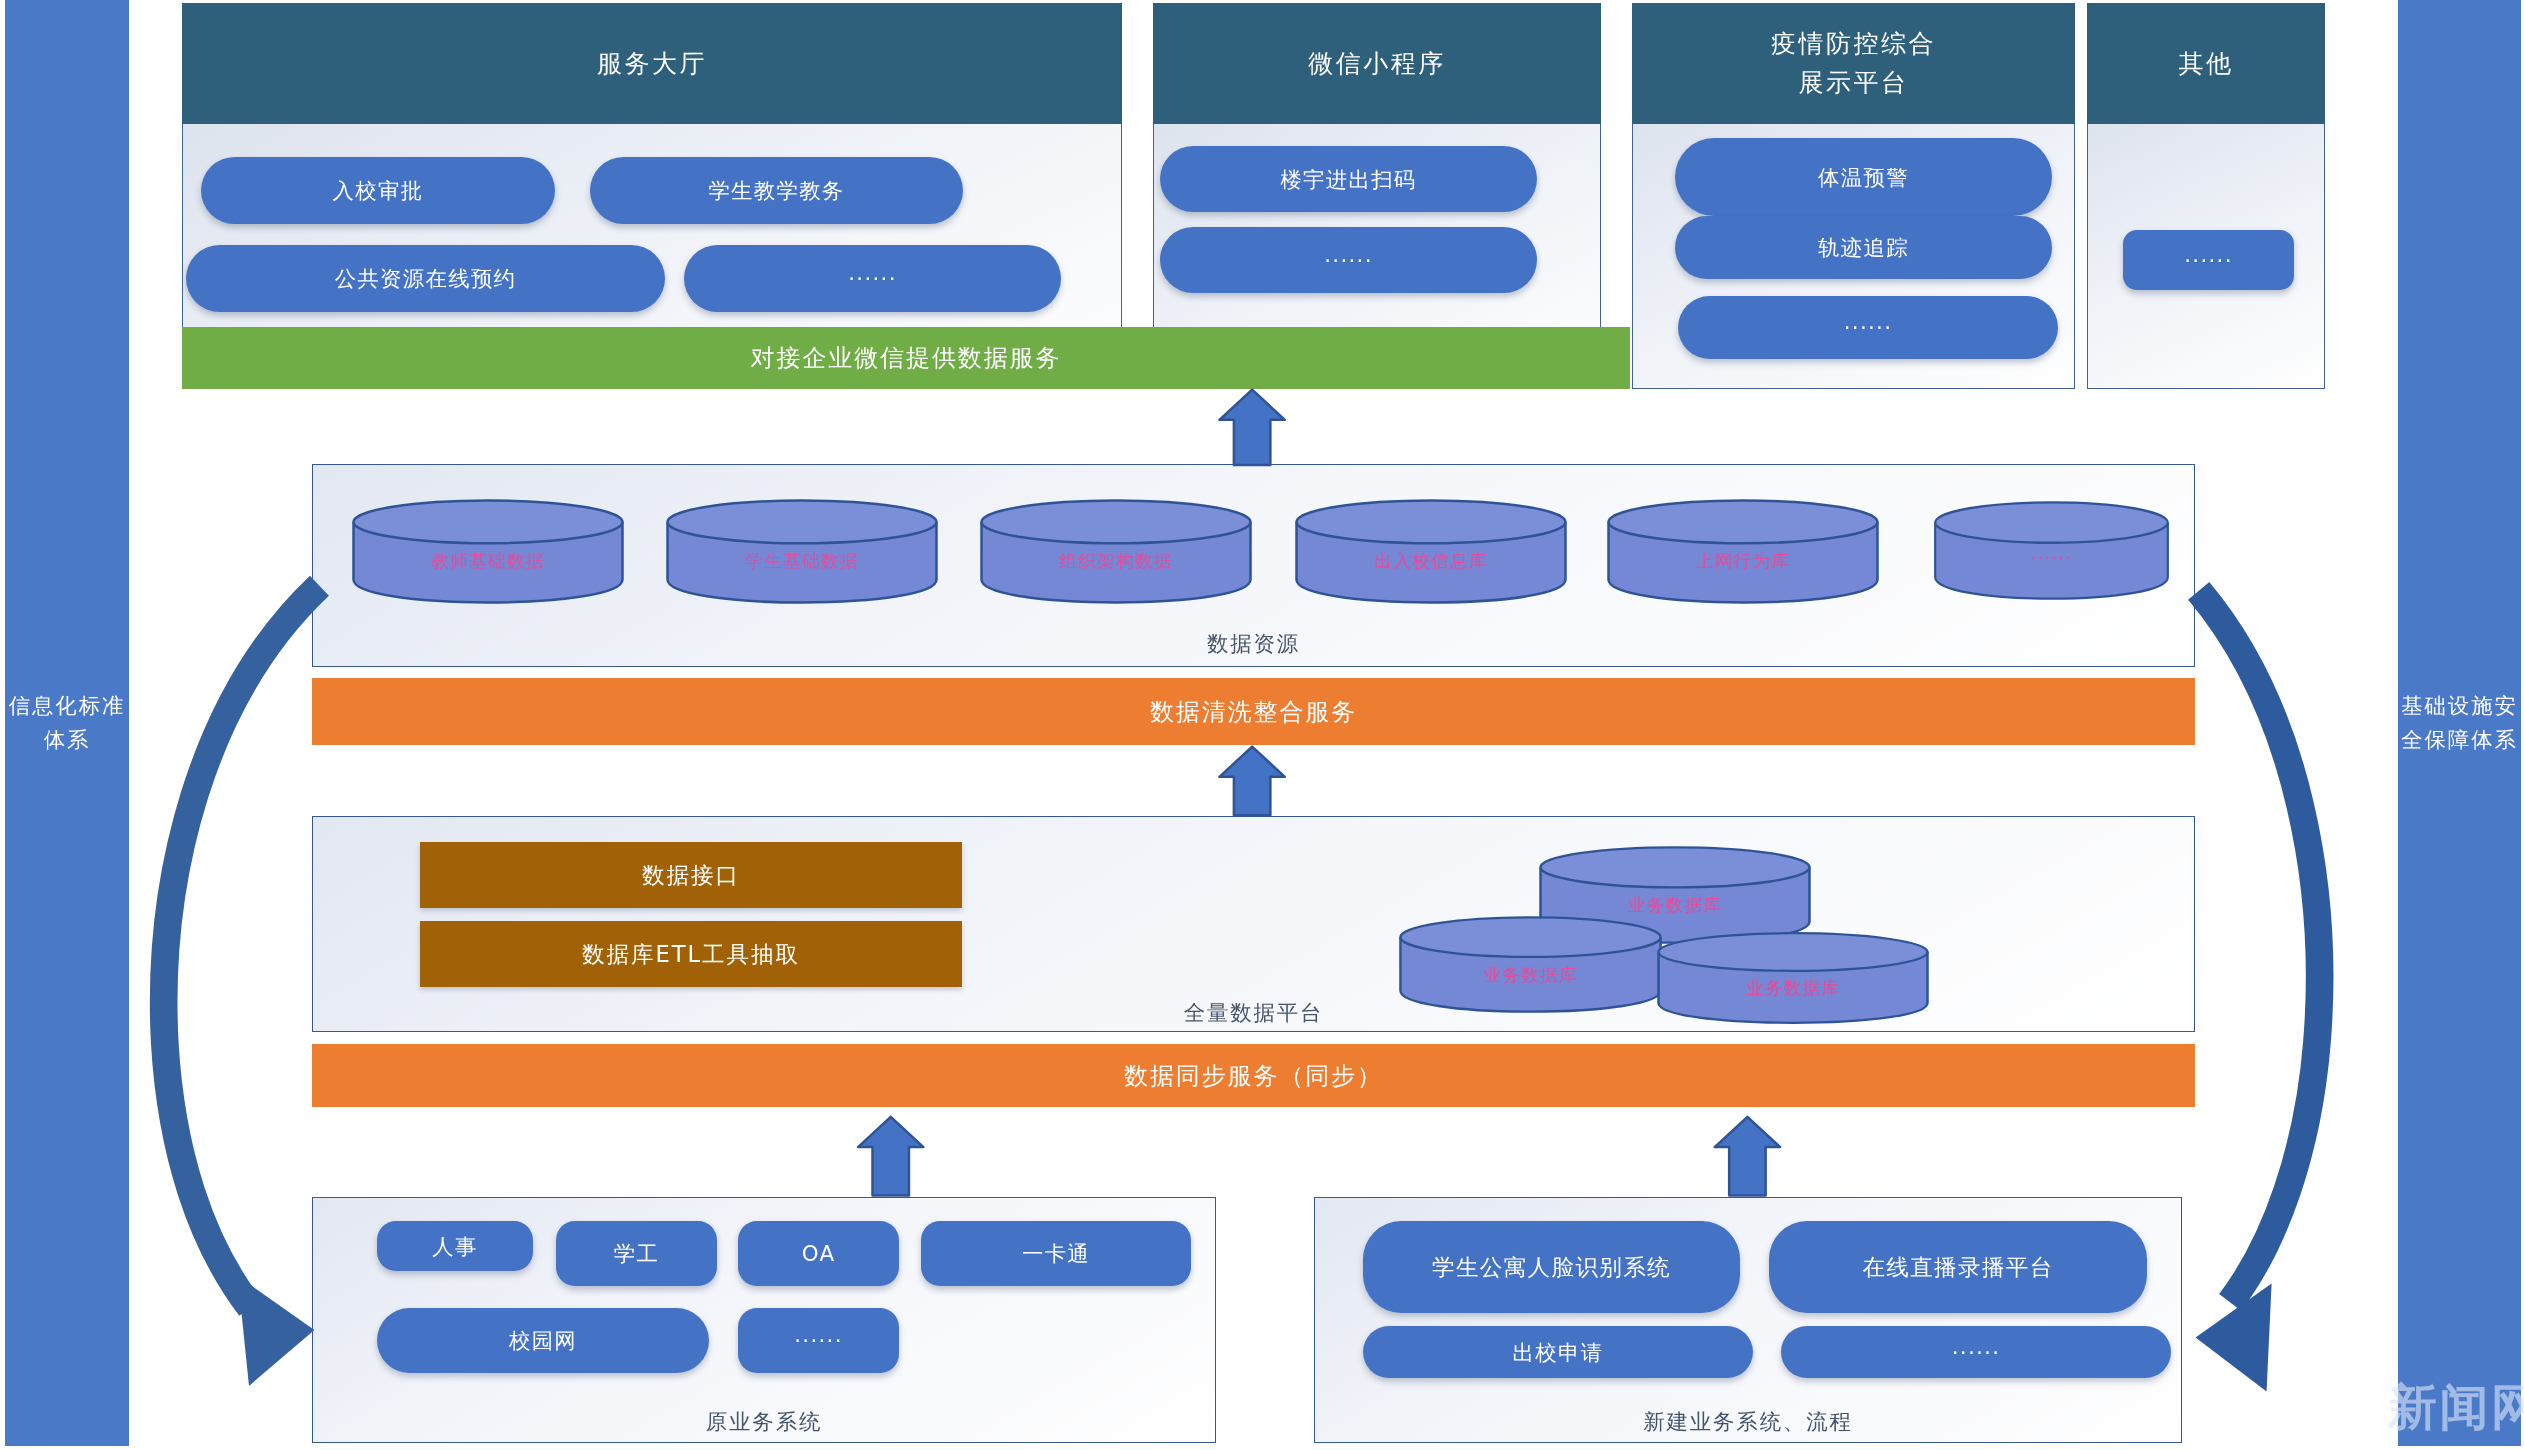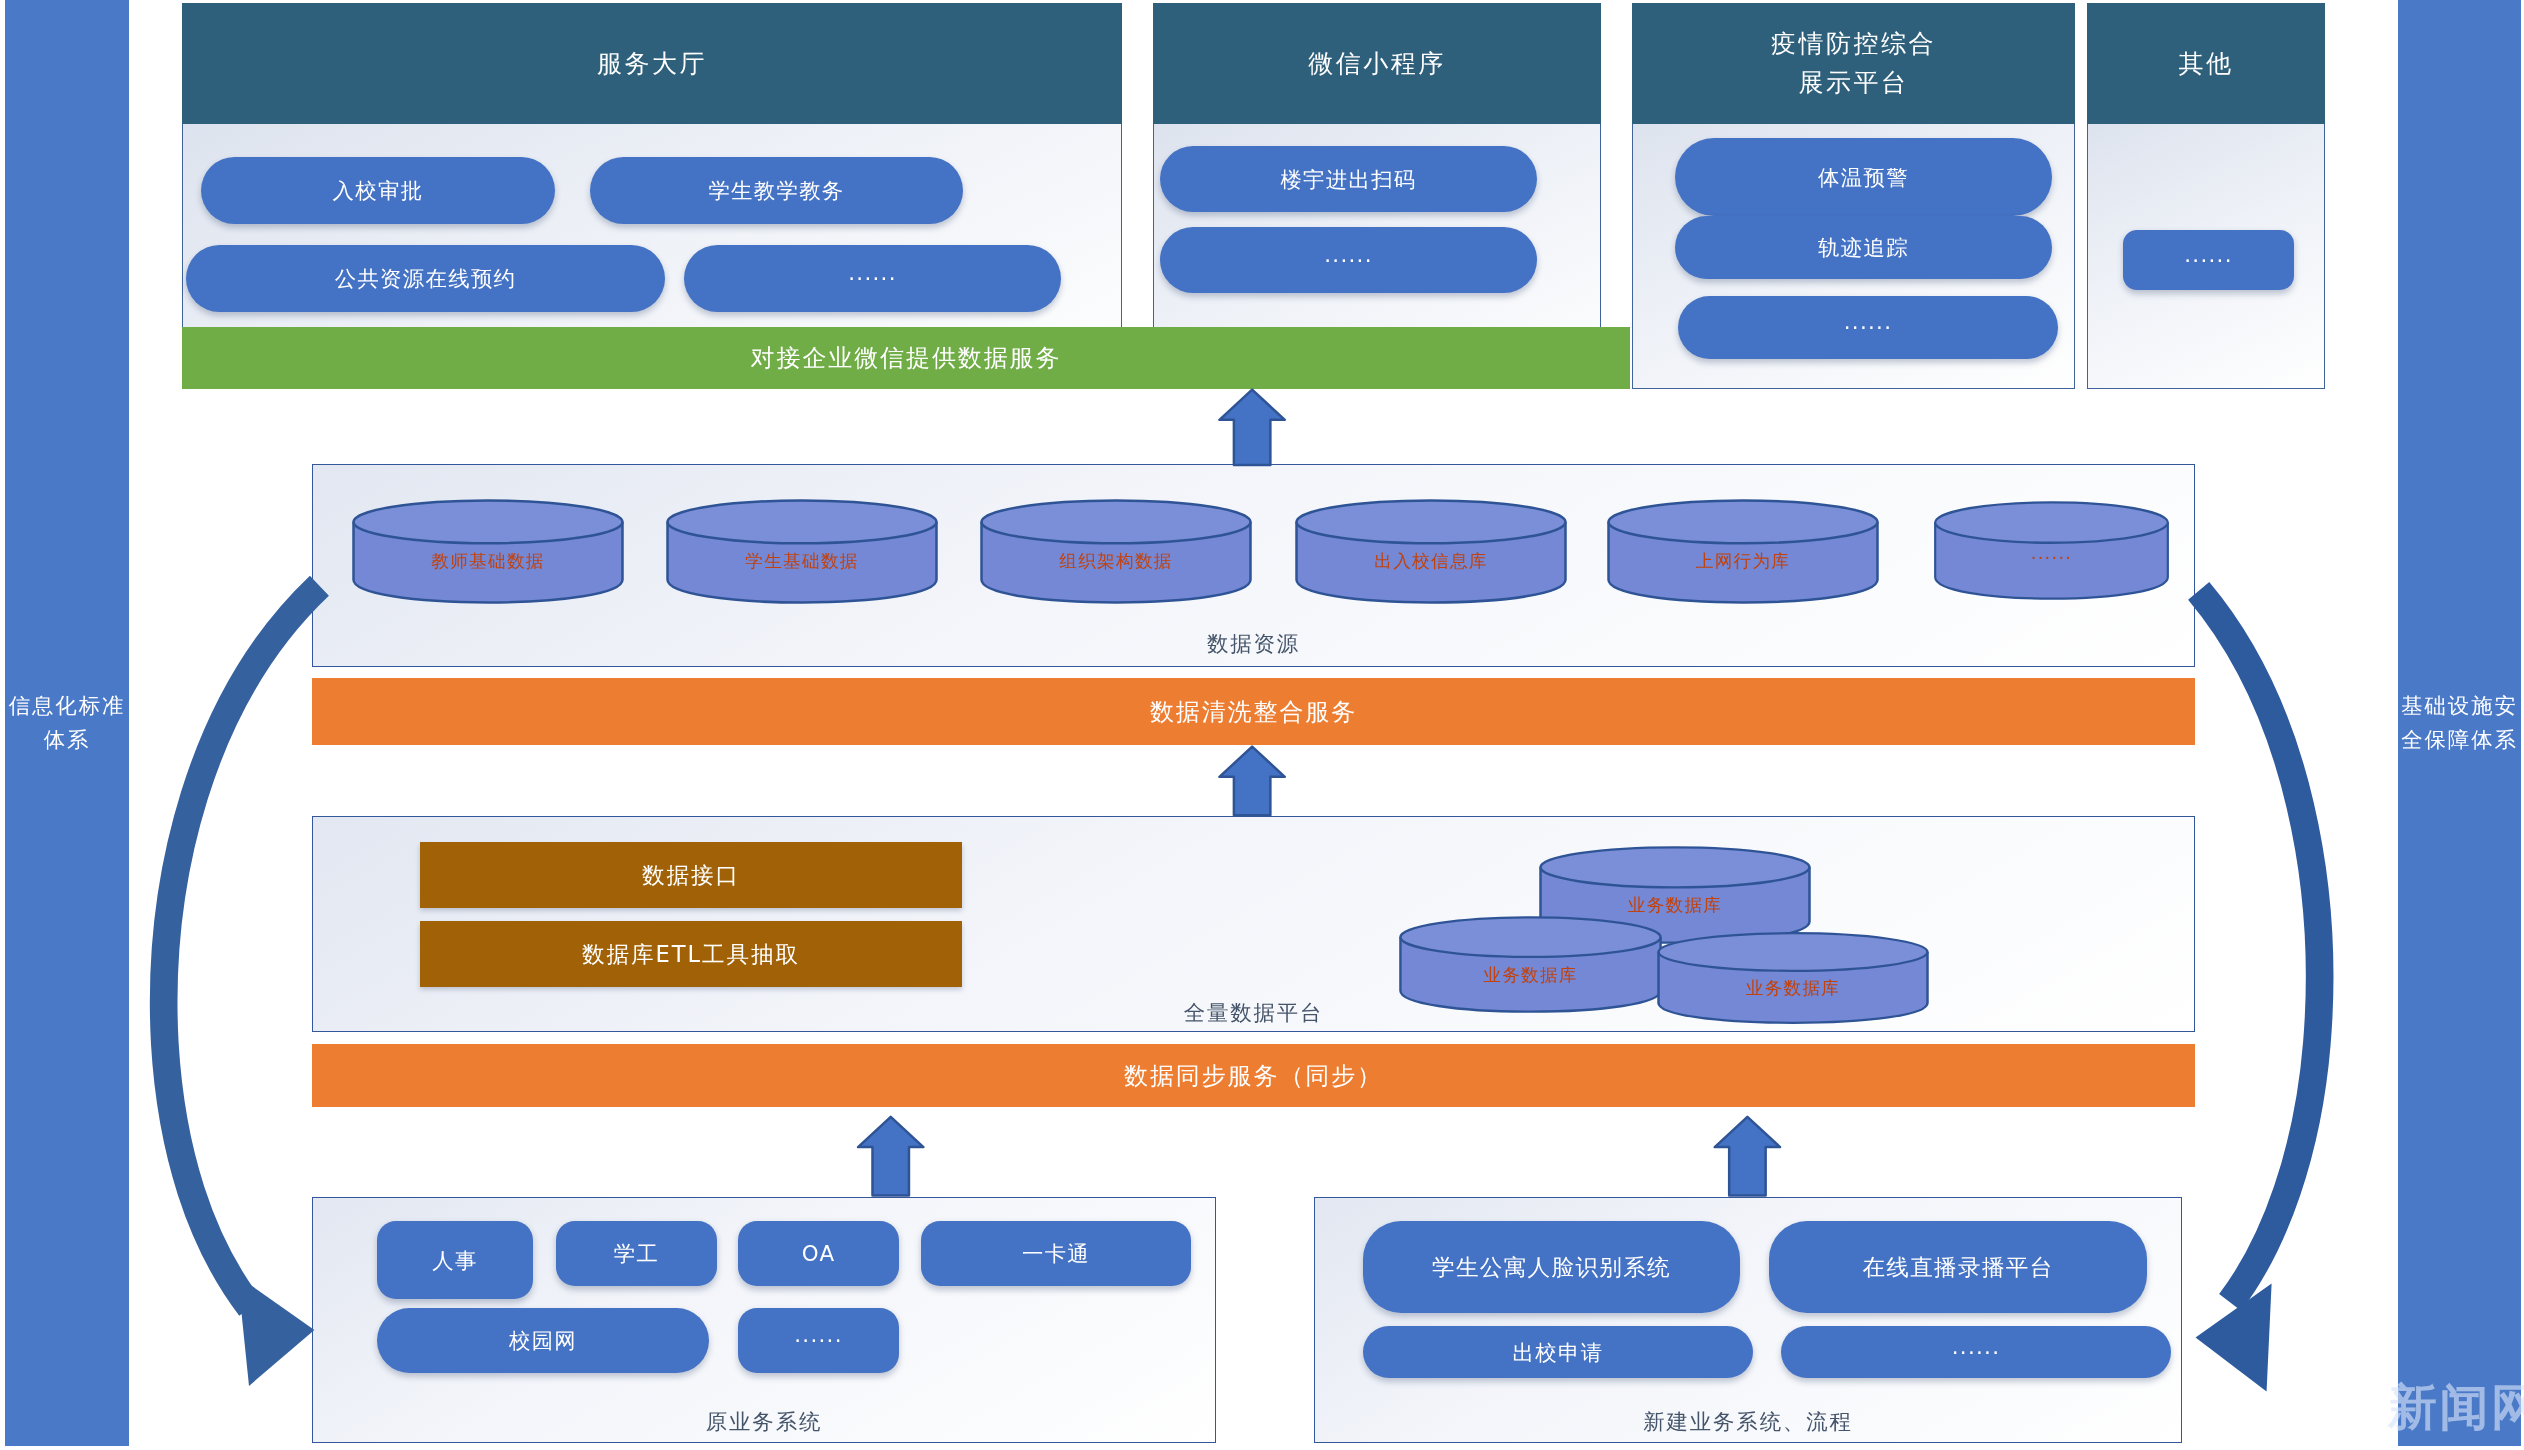--- a/index.html
+++ b/index.html
@@ -20,21 +20,21 @@
         box-shadow:0 3.1px 5px rgba(40,60,100,0.25);}
   .greenbar{background:#70AD47;color:#ffffff;font-size:24px;letter-spacing:1.9px;font-weight:500;}
   .orangebar{background:#ED7D31;color:#ffffff;font-size:24px;letter-spacing:1.9px;font-weight:500;}
   .bigbox{background:linear-gradient(150deg,#e2e7f1 0%,#f3f5fa 40%,#ffffff 100%);
           border:1.9px solid #34579B;}
   .boxlabel{color:#44546A;font-size:21.4px;letter-spacing:1.9px;}
   .sidebar{background:#4A79C8;color:#ffffff;font-size:21.4px;letter-spacing:1.9px;line-height:1.6;
            display:flex;flex-direction:column;align-items:center;justify-content:center;text-align:center;}
   .cylinder{position:absolute;}
   .cylinder svg{position:absolute;left:0;top:0;width:100%;height:100%;}
-  .cyl-label{position:absolute;left:0;right:0;top:48%;text-align:center;color:#c2410c;
+  .cyl-label{position:absolute;left:0;right:0;top:48%;text-align:center;color:#ec4899;
              font-size:17.6px;letter-spacing:1.3px;}
   .watermark{position:absolute;left:-10px;bottom:0px;color:rgba(214,227,248,0.62);
              font-size:49px;font-weight:bold;letter-spacing:2.5px;white-space:nowrap;
              font-family:"DejaVu Serif","Liberation Serif",serif;}
   svg.overlay{position:absolute;left:0;top:0;width:2525px;height:1450px;pointer-events:none;}
 </style>
 </head>
 <body>
 
 <div id="canvas">
@@ -149,21 +149,21 @@
     <svg viewBox="0 0 436 170" preserveAspectRatio="none">
       <path d="M 4 38 L 4 130 C 4 152 100 166 218 166 C 336 166 432 152 432 130 L 432 38" fill="#7488D5" stroke="#2F5496" stroke-width="4"></path>
       <ellipse cx="218" cy="38" rx="214" ry="34" fill="#7B8FD9" stroke="#2F5496" stroke-width="4"></ellipse>
     </svg>
     <span class="cyl-label">业务数据库</span>
   </div>
 
   <div class="abs orangebar flexc" style="left:312px;top:1044px;width:1883px;height:63px;">数据同步服务（同步）</div>
 
   <div class="abs bigbox" style="left:312px;top:1197px;width:904px;height:246px;"></div>
-  <div class="abs rbtn flexc" style="left:377px;top:1221px;width:156px;height:78px;">人事</div>
+  <div class="abs rbtn flexc" style="left:377px;top:1221px;width:156px;height:50px;">人事</div>
   <div class="abs rbtn flexc" style="left:556px;top:1221px;width:161px;height:65px;">学工</div>
   <div class="abs rbtn flexc" style="left:738px;top:1221px;width:161px;height:65px;">OA</div>
   <div class="abs rbtn flexc" style="left:921px;top:1221px;width:270px;height:65px;">一卡通</div>
   <div class="abs pill flexc" style="left:377px;top:1308px;width:332px;height:65px;">校园网</div>
   <div class="abs rbtn flexc" style="left:738px;top:1308px;width:161px;height:65px;">······</div>
   <div class="abs boxlabel flexc" style="left:312px;top:1407px;width:904px;height:28px;">原业务系统</div>
 
   <div class="abs bigbox" style="left:1314px;top:1197px;width:868px;height:246px;"></div>
   <div class="abs bigbtn flexc" style="left:1363px;top:1221px;width:377px;height:92px;">学生公寓人脸识别系统</div>
   <div class="abs bigbtn flexc" style="left:1769px;top:1221px;width:378px;height:92px;">在线直播录播平台</div>

